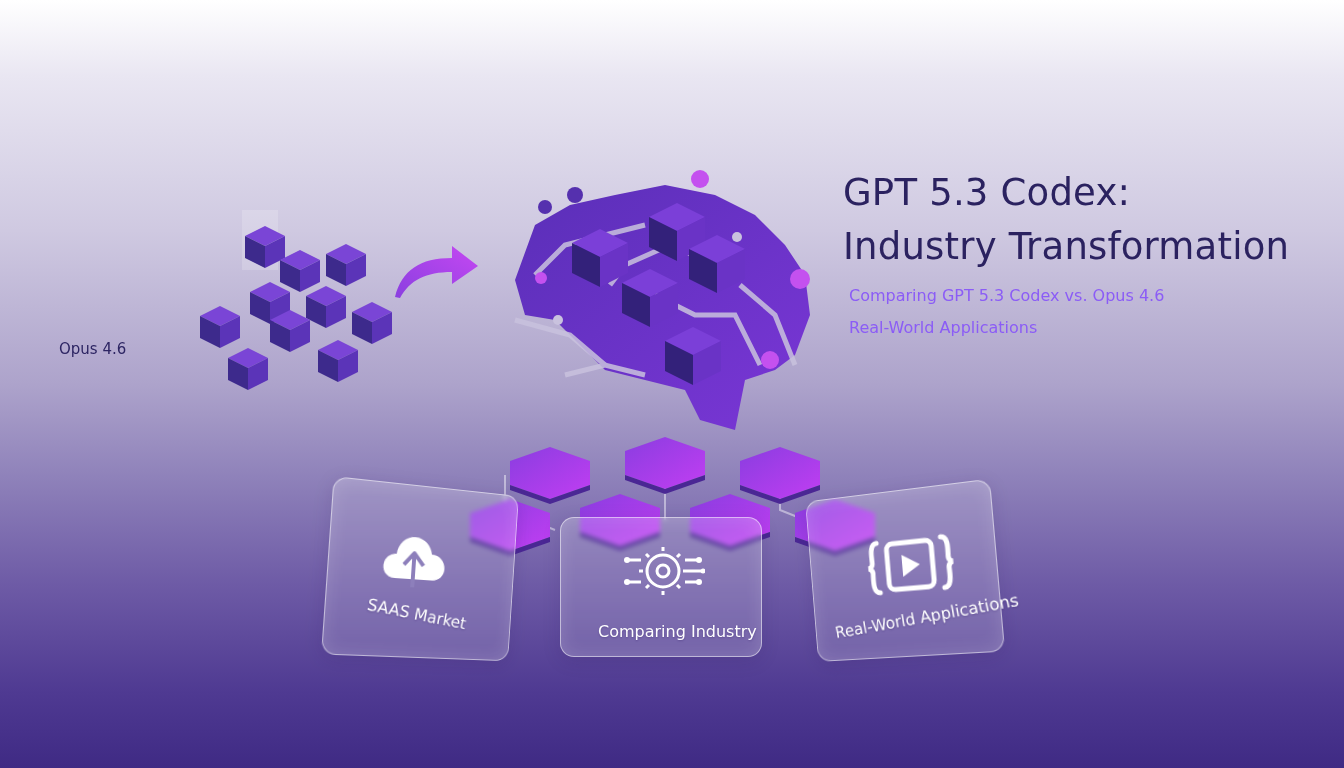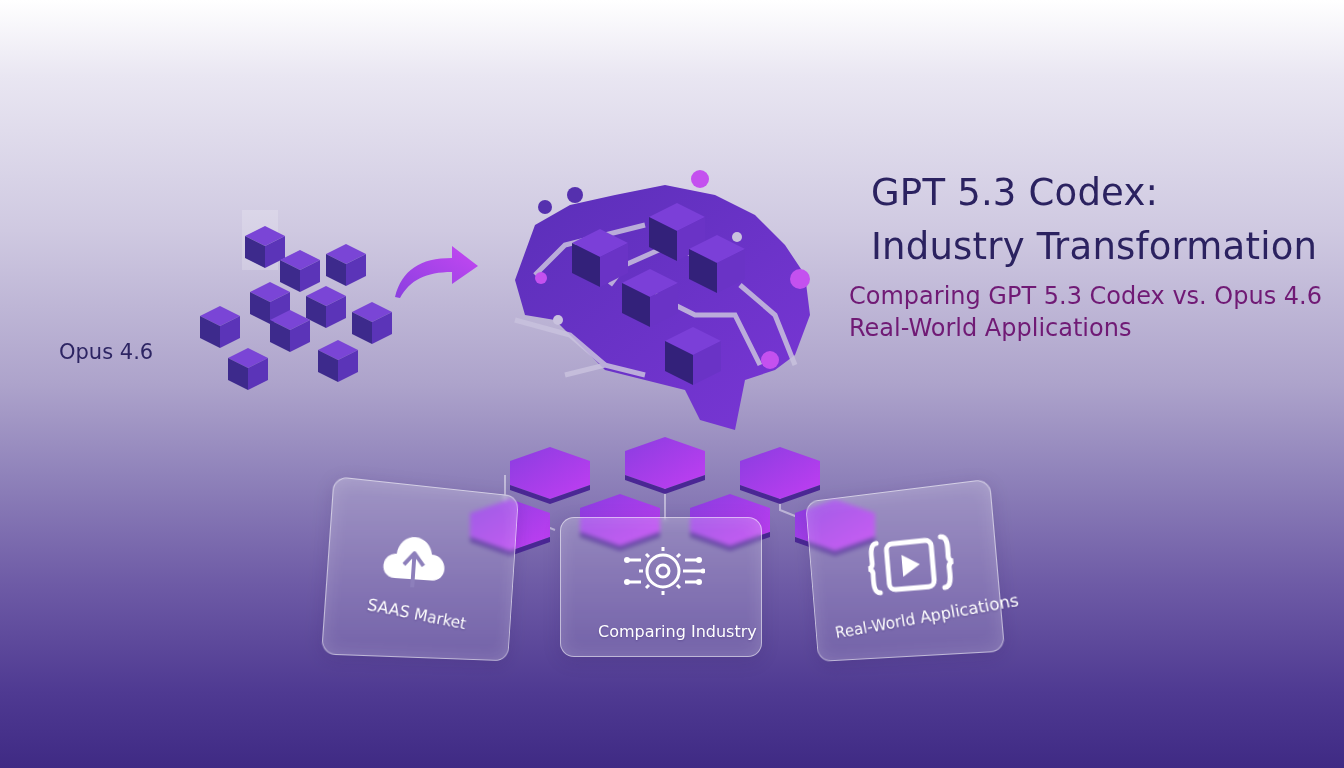--- a/index.html
+++ b/index.html
@@ -12,33 +12,32 @@
       background: linear-gradient(180deg, #ffffff 0%, #e9e6f2 10%, #cfc9e1 30%, #ada3cb 50%, #8f82ba 62%, #6e5ba6 76%, #4f3a92 90%, #3f2a84 100%);
     }
     .layer { position: absolute; }
     #title {
       left: 843px; top: 166px;
       color: #2b2260;
       font-size: 37px;
       line-height: 54px;
       font-weight: normal;
       letter-spacing: 0.2px;
-      margin-left: 28px;
     }
     #bullets {
       left: 849px; top: 280px;
-      color: #701a75;
-      font-size: 24px;
+      color: #8b5cf6;
+      font-size: 16px;
       line-height: 32px;
     }
     #bullets div { white-space: nowrap; }
     #opus-label {
       left: 59px; top: 340px;
       color: #2d2563;
-      font-size: 21px;
+      font-size: 15px;
     }
     .card {
       position: absolute;
       background: rgba(255,255,255,0.16);
       border: 1.5px solid rgba(255,255,255,0.55);
       border-radius: 14px;
       box-shadow: inset 0 0 18px rgba(255,255,255,0.15), 0 4px 18px rgba(40,20,90,0.15);
       backdrop-filter: blur(2px);
     }
     .card-label {

